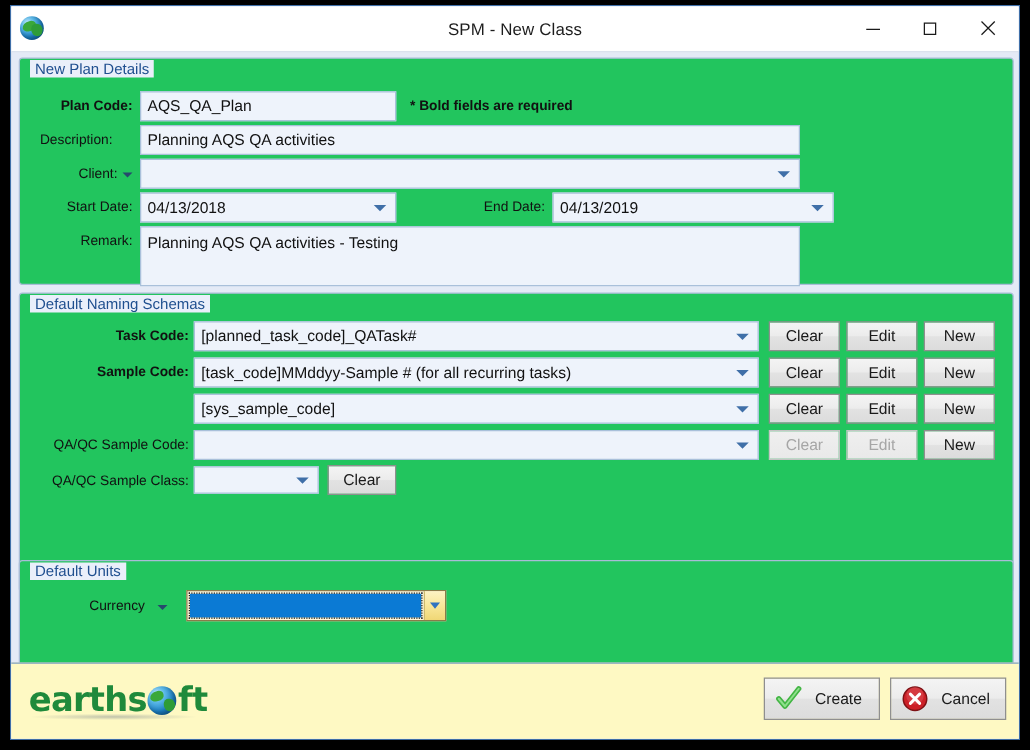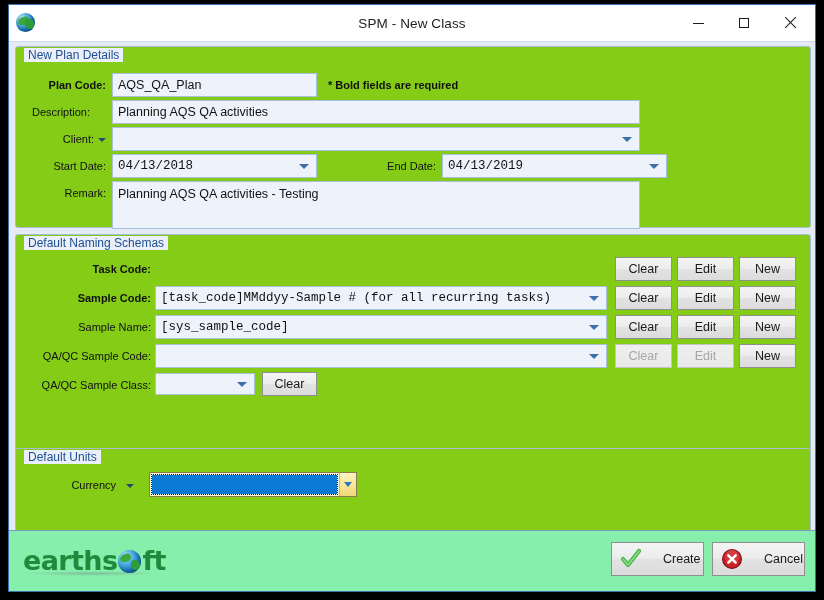--- a/index.html
+++ b/index.html
@@ -75,21 +75,21 @@
     flex: 1;
     position: relative;
     background: #e4eaf6;
   }
 
   
   .groupbox {
     position: absolute;
     border: 1px solid #a8bcd6;
     border-radius: 3px;
-    background: #84cc16;
+    background: #22c55e;
     box-sizing: border-box;
   }
   .group-title {
     position: absolute;
     top: -1px; left: 8px;
     font-size: 12px;
     color: #1f4f8f;
     background: #eaeffa;
     padding: 0 4px;
     line-height: 14px;
@@ -140,21 +140,20 @@
     position: absolute;
     background: #eef3fb;
     border: 1px solid #a9c0da;
     box-sizing: border-box;
     font-size: 12.5px;
     color: #111111;
     padding: 2px 22px 16px 5px;
     line-height: 18px;
     overflow: hidden;
     white-space: nowrap;
-    font-family: Liberation Mono, monospace;
   }
   .combo .arrow {
     position: absolute;
     right: 7px; top: 50%;
     margin-top: -2px;
     width: 0; height: 0;
     border-left: 5px solid transparent;
     border-right: 5px solid transparent;
     border-top: 5px solid #3f6fa8;
   }
@@ -205,35 +204,35 @@
   }
   .btn.disabled {
     color: #a6a6a6;
     border-color: #c4c4c4;
     background: linear-gradient(to bottom, #efefef 0%, #e9e9e9 100%);
   }
 
   .btn.big {
     justify-content: flex-start;
     padding-left: 8px;
-    gap: 21px;
+    gap: 10px;
   }
   .btn.big .bl { flex: 1; text-align: center; padding-right: 14px; }
 
   
   .ico-check { width: 22px; height: 22px; flex: none; position: relative; }
   .ico-x { width: 22px; height: 22px; flex: none; position: relative; }
 
   
   #footer {
     position: absolute;
     left: 0; right: 0; bottom: 0;
     height: 60px;
     border-top: 1px solid #7d9ec4;
-    background: #86efac;
+    background: #fef9c3;
   }
   #logo {
     position: absolute;
     left: 14px; top: 12px;
     height: 34px;
     display: flex;
     align-items: center;
   }
   #logo .word {
     font-size: 27px;
@@ -335,34 +334,37 @@
       </div>
 
       <div class="lbl" style="left:0px; top:138px; width:90px;">Remark:</div>
       <div class="tbox multiline" style="left:96px; top:134px; width:528px; height:48px;">Planning AQS QA activities - Testing</div>
     </div>
 
     <div class="groupbox" style="left:6px; top:192px; width:796px; height:240px;">
       <div class="group-title">Default Naming Schemas</div>
 
       <div class="lbl bold" style="left:0px; top:26px; width:135px;">Task Code:</div>
+      <div class="combo" style="left:139px; top:22px; width:452px; height:24px;">
+        <span>[planned_task_code]_QATask#</span>
+        <i class="arrow"></i>
+      </div>
       <div class="btn" style="left:599px; top:22px; width:57px; height:24px;">Clear</div>
       <div class="btn" style="left:661px; top:22px; width:57px; height:24px;">Edit</div>
       <div class="btn" style="left:723px; top:22px; width:57px; height:24px;">New</div>
 
       <div class="lbl bold" style="left:0px; top:55px; width:135px;">Sample Code:</div>
       <div class="combo" style="left:139px; top:51px; width:452px; height:24px;">
         <span>[task_code]MMddyy-Sample # (for all recurring tasks)</span>
         <i class="arrow"></i>
       </div>
       <div class="btn" style="left:599px; top:51px; width:57px; height:24px;">Clear</div>
       <div class="btn" style="left:661px; top:51px; width:57px; height:24px;">Edit</div>
       <div class="btn" style="left:723px; top:51px; width:57px; height:24px;">New</div>
 
-      <div class="lbl" style="left:0px; top:84px; width:135px;">Sample Name:</div>
       <div class="combo" style="left:139px; top:80px; width:452px; height:24px;">
         <span>[sys_sample_code]</span>
         <i class="arrow"></i>
       </div>
       <div class="btn" style="left:599px; top:80px; width:57px; height:24px;">Clear</div>
       <div class="btn" style="left:661px; top:80px; width:57px; height:24px;">Edit</div>
       <div class="btn" style="left:723px; top:80px; width:57px; height:24px;">New</div>
 
       <div class="lbl" style="left:0px; top:113px; width:135px;">QA/QC Sample Code:</div>
       <div class="combo" style="left:139px; top:109px; width:452px; height:24px;">

